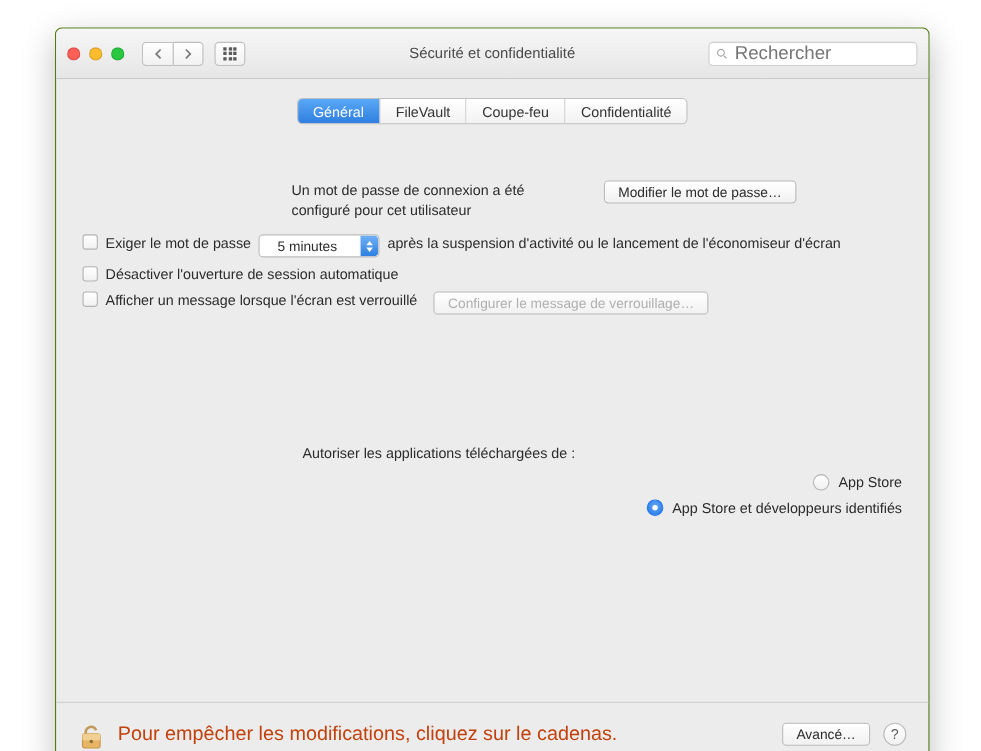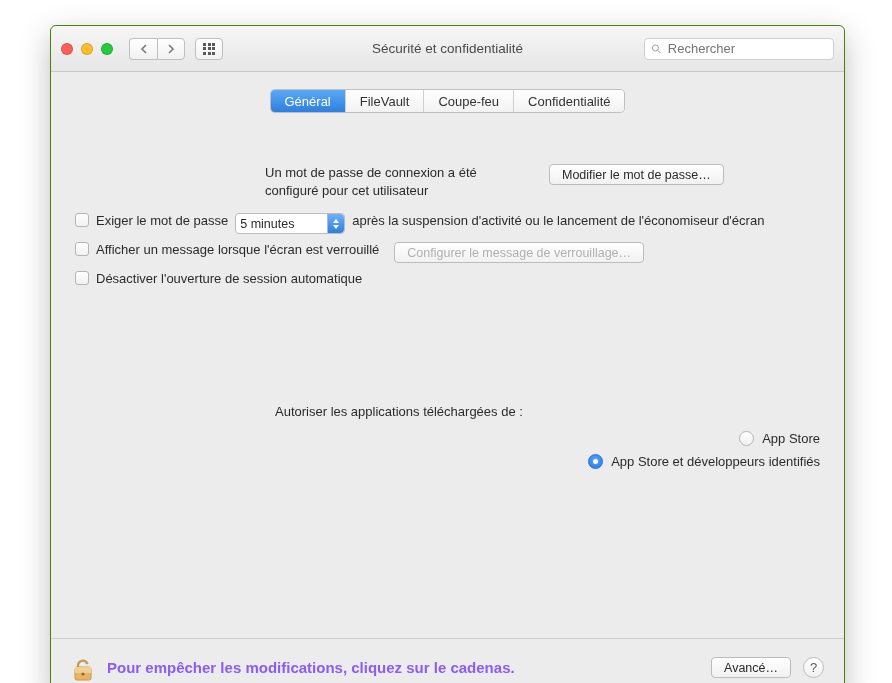--- a/index.html
+++ b/index.html
@@ -38,21 +38,21 @@
   .win-title {
     position:absolute; left:0; right:0; text-align:center;
     font-size: 13.5px; color:#4a4a4a; pointer-events:none;
   }
   .search {
     margin-left:auto; width:190px; height:22px; background:#fff; border:1px solid #cfcfcf;
     border-radius:4px; display:flex; align-items:center; padding:0 6px; gap:6px; color:#9c9c9c;
     font-size:12.5px;
   }
   .search svg{ width:12px; height:12px; fill:#9c9c9c; }
-  .search input{ border:none; outline:none; width:100%; font-size:13px; background:transparent; color:#333; }
+  .search input{ border:none; outline:none; width:100%; font-size:17px; background:transparent; color:#333; }
   
   .content { flex:1; padding: 18px 24px 0 24px; position:relative; display:flex; flex-direction:column; }
   .tabs { display:flex; justify-content:center; margin-bottom: 24px; text-align: center; }
   .tabrow { display:flex; border-radius:4px; overflow:hidden; box-shadow: 0 0 0 1px #bfbfbf; }
   .tab {
     font-size:13px; height:22px; padding: 0 14px; display:flex; align-items:center;
     background: linear-gradient(#ffffff,#f2f2f2); color:#333; border-right:1px solid #cfcfcf;
   }
   .tab:last-child{ border-right:none; }
   .tab.active { background: linear-gradient(#5aa8f6,#2e7fe0); color:#fff; }
@@ -70,21 +70,21 @@
   }
   .btn.disabled { color:#b0b0b0; }
   .checkline { display:flex; align-items:flex-start; margin-bottom:8px; gap:7px; }
   .cb {
     width:14px; height:14px; border:1px solid #b5b5b5; border-radius:3px;
     background:linear-gradient(#fff,#f1f1f1);
   }
   .select {
     height:21px; border:1px solid #bcbcbc; border-radius:4px; background:#fff;
     display:inline-flex; align-items:center; font-size:12.5px; min-width:110px;
-    position:relative; padding: 0 20px 0 4px;
+    position:relative; padding: 0 20px 0 16px;
   }
   .select .stepper{
     position:absolute; right:0; top:0; bottom:0; width:17px;
     background: linear-gradient(#6fb1f8,#2e7fe0);
     border-left:1px solid #9dbfe7; border-radius: 0 4px 4px 0;
     display:flex; flex-direction:column;
   }
   .select .stepper::before, .select .stepper::after{
     content:""; flex:1; display:block;
   }
@@ -104,21 +104,21 @@
   }
   .radio.checked { background: radial-gradient(circle at 50% 40%, #63a9f5, #1e73e8); border-color:#1e73e8; }
   .radio.checked::after{ content:""; width:5px; height:5px; background:#fff; border-radius:50%; }
   
   .footer {
     height:58px; border-top:1px solid #cfcfcf; margin: 0 -24px;
     display:flex; align-items:center; padding: 0 20px; gap:12px;
   }
   .lock { width:24px; height:30px; position:relative; }
   .lock svg{ width:24px; height:30px; }
-  .footer-text{ font-size:15px; color:#8b5cf6;font-weight:bold; }
+  .footer-text{ font-size:18px; color:#c2410c; }
   .footer-spacer{ flex:1; }
   .help {
     width:21px; height:21px; border-radius:50%; border:1px solid #bcbcbc;
     background:linear-gradient(#fff,#f1f1f1); display:flex; align-items:center; justify-content:center;
     font-size:13px; color:#5c5c5c;
   }
 </style>
 </head>
 <body>
 
@@ -191,27 +191,27 @@
           <div class="stepper">
             <div class="up"></div>
               <div class="down"></div>
           </div>
         </div>
         <span>après la suspension d'activité ou le lancement de l'économiseur d'écran</span>
       </div>
 
       <div class="checkline">
         <div class="cb"></div>
+        <span>Désactiver l'ouverture de session automatique</span>
+      </div>
+
+      <div class="checkline">
+        <div class="cb"></div>
         <span>Afficher un message lorsque l'écran est verrouillé</span>
         <div class="btn disabled" style="margin-left:8px;">Configurer le message de verrouillage…</div>
-      </div>
-
-      <div class="checkline">
-        <div class="cb"></div>
-        <span>Désactiver l'ouverture de session automatique</span>
       </div>
 
       <div class="section-gap"></div>
 
       <div class="section-title">Autoriser les applications téléchargées de :</div>
       <div class="radios">
         <div class="radio-row">
           <div class="radio"></div>
           <span>App Store</span>
         </div>

